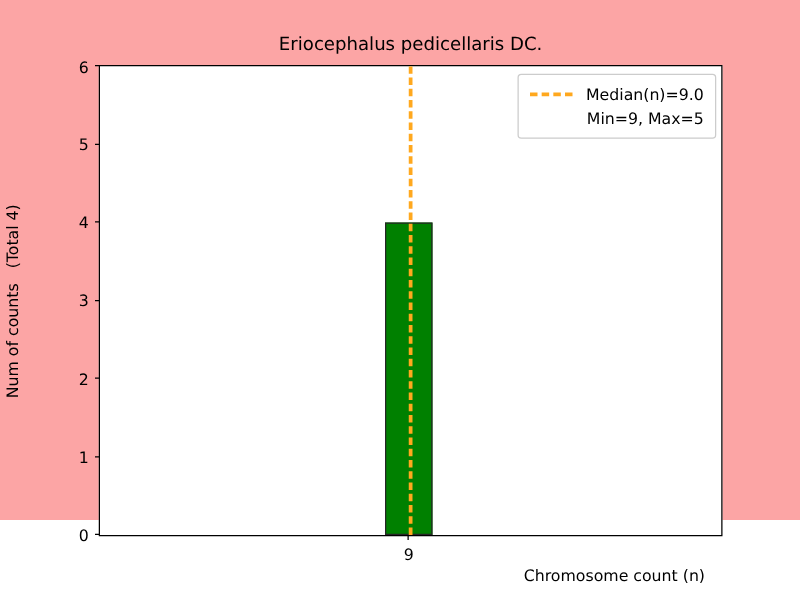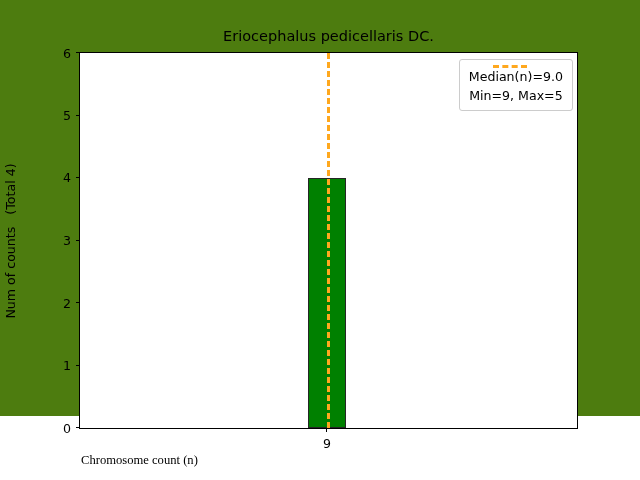--- a/index.html
+++ b/index.html
@@ -11,21 +11,21 @@
     width: 640px;
     height: 480px;
     font-family: "DejaVu Sans", sans-serif;
     color: #000000;
     overflow: hidden;
   }
   #figure {
     position: relative;
     width: 640px;
     height: 416px;
-    background: #4d7c0f;
+    background: #fca5a5;
   }
 
   
   #chart-title {
     position: absolute;
     left: 79px;
     top: 28px;
     width: 499px;
     text-align: center;
     font-size: 14.5px;
@@ -114,28 +114,27 @@
     width: 80px;
     text-align: center;
     font-size: 12.6px;
     line-height: 17px;
     white-space: nowrap;
   }
 
   
   #xlabel {
     position: absolute;
-    left: 81px;
+    left: 65px;
     top: 452px;
     width: 499px;
-    text-align: left;
-    font-size: 12.6px;
-    line-height: 17px;
-    white-space: nowrap;
-    font-family: Liberation Serif, serif;
+    text-align: right;
+    font-size: 12.6px;
+    line-height: 17px;
+    white-space: nowrap;
   }
   #ylabel-wrap {
     position: absolute;
     left: 0px;
     top: 52px;
     width: 20px;
     height: 377px;
   }
   #ylabel {
     position: absolute;
@@ -157,21 +156,20 @@
     border-radius: 3px;
     background: rgba(255,255,255,0.92);
     padding: 6px 9px 6px 9px;
     box-sizing: border-box;
   }
   .legend-row {
     display: flex;
     align-items: center;
     justify-content: flex-end;
     height: 19px;
-    flex-direction: column;
   }
   .legend-swatch {
     width: 34px;
     height: 0;
     border-top: 3.2px dashed #ffa81e;
     margin-right: 11px;
     flex: 0 0 auto;
   }
   .legend-swatch.blank {
     border-top: none;

